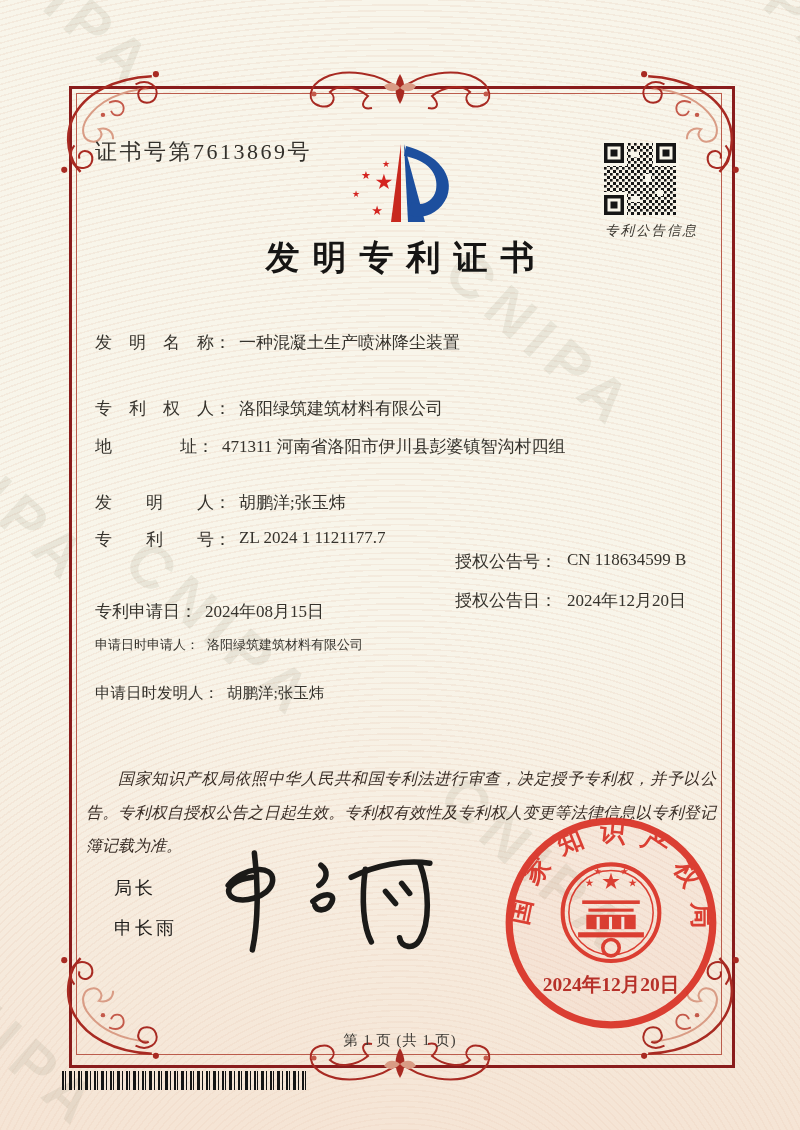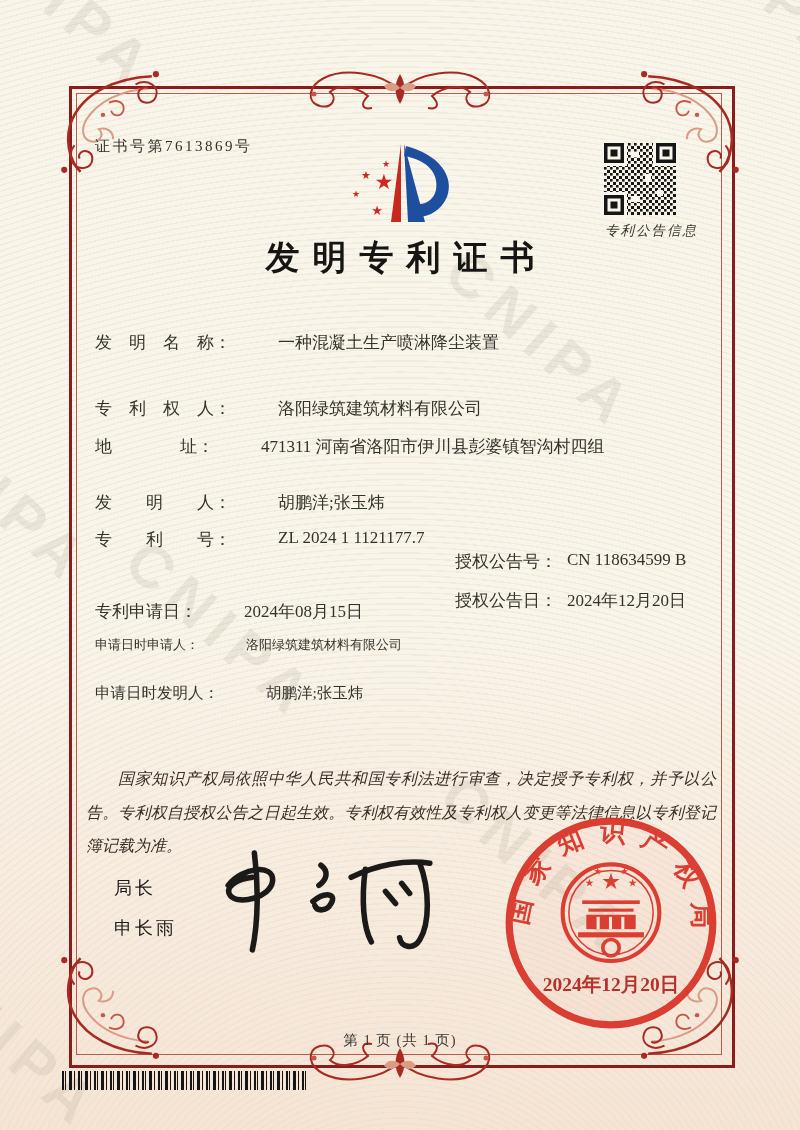--- a/index.html
+++ b/index.html
@@ -31,28 +31,28 @@
   
   .corner{position:absolute;width:112px;height:112px;}
   .corner.tl{left:50px;top:66px;}
   .corner.tr{left:638px;top:66px;transform:scaleX(-1);}
   .corner.bl{left:50px;top:952px;transform:scaleY(-1);}
   .corner.br{left:638px;top:952px;transform:scale(-1,-1);}
   .cflo{position:absolute;width:240px;height:48px;left:280px;}
   .cflo.top{top:64px;}
   .cflo.bottom{top:1040px;transform:scaleY(-1);}
   
-  .cert-no{position:absolute;left:95px;top:137px;font-size:15px;letter-spacing:2.5px;color:#33302b;}
+  .cert-no{position:absolute;left:95px;top:137px;font-size:22px;letter-spacing:2.5px;color:#33302b;}
   .logo{position:absolute;left:334px;top:130px;width:132px;height:106px;}
   .logo text{font-family:"DejaVu Sans",sans-serif;}
   .qr{position:absolute;left:601px;top:140px;width:78px;height:78px;}
   .qr-label{position:absolute;left:588px;top:222px;width:110px;text-align:right;font-size:13.5px;letter-spacing:2px;color:#3a362f;font-style:italic;}
   .title{position:absolute;left:0;top:235px;width:100%;text-align:center;font-size:34px;font-weight:700;letter-spacing:13px;text-indent:13px;color:#161514;}
   
-  .row{position:absolute;left:95px;display:flex;font-size:17px;color:#35322c;white-space:nowrap;gap:39px;}
+  .row{position:absolute;left:95px;display:flex;font-size:17px;color:#35322c;white-space:nowrap;}
   .row .lbl{margin-right:8px;}
   .row2{position:absolute;left:455px;display:flex;font-size:17px;color:#35322c;white-space:nowrap;}
   .row2 .lbl{margin-right:10px;}
   .r-name{top:331px}
   .r-patentee{top:397px}
   .r-addr{top:435px}
   .r-inv{top:491px}
   .r-patno{top:528px}
   .r-pubno{top:550px}
   .r-appdate{top:600px}

